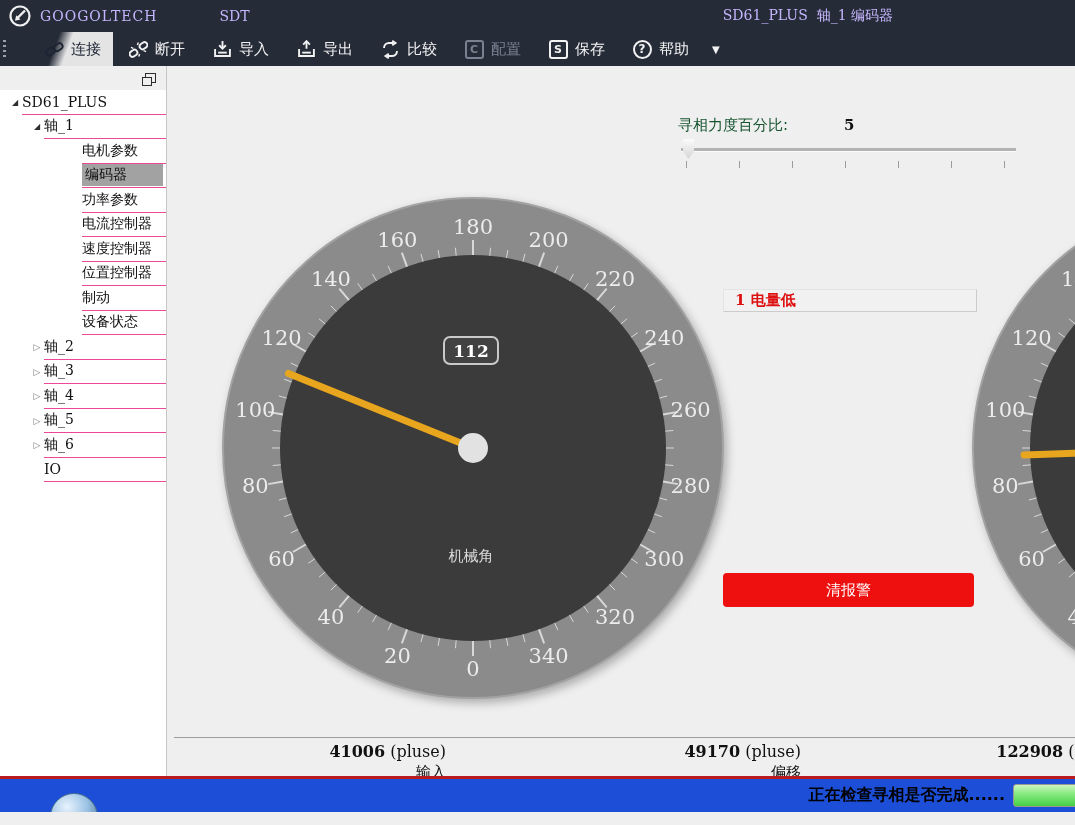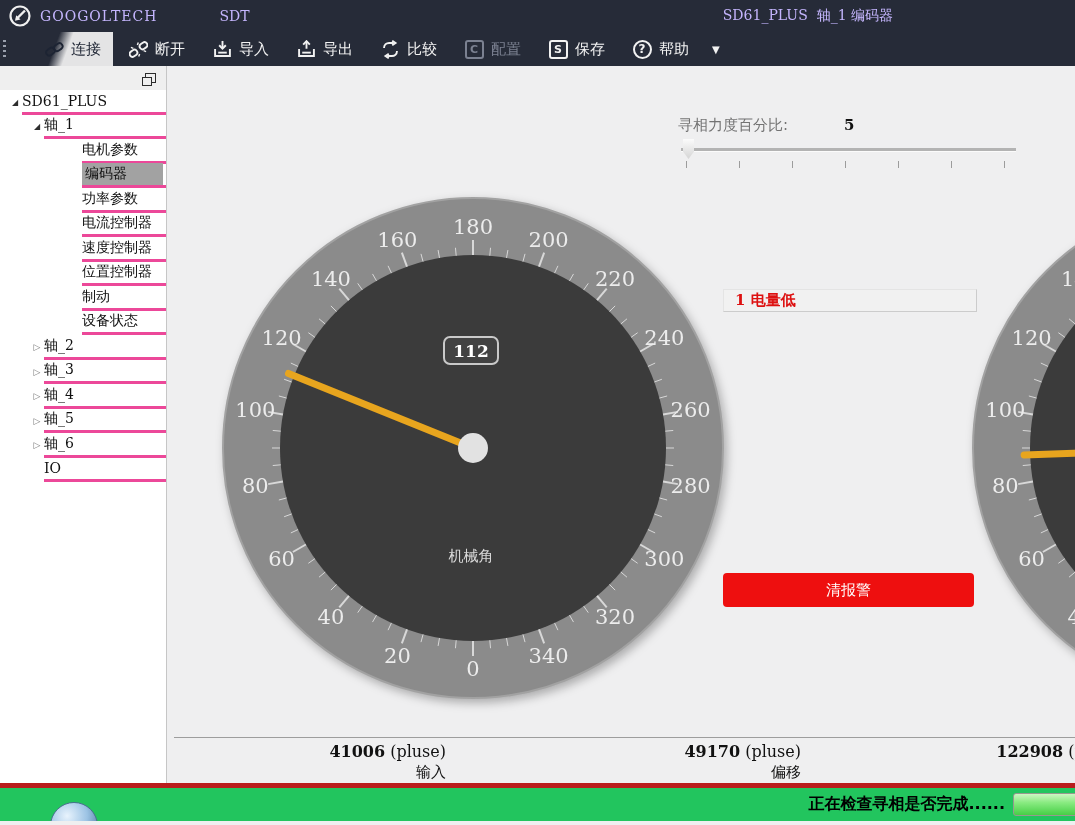--- a/index.html
+++ b/index.html
@@ -27,28 +27,28 @@
   
   .sidebar{position:absolute;left:0;top:66px;width:167px;bottom:33px;background:#ffffff;border-right:1px solid #c6c6c6;box-sizing:border-box;}
   .sidebar-head{height:24px;background:#efefef;display:flex;align-items:center;justify-content:flex-end;padding-right:10px;}
   .float-icon{position:relative;width:9px;height:8px;border:1px solid #2c2c2c;background:#efefef;}
   .float-icon::before{content:"";position:absolute;left:-4px;top:3px;width:8px;height:7px;border:1px solid #2c2c2c;background:#efefef;}
   .trow{display:flex;align-items:stretch;height:24.5px;box-sizing:border-box;font-size:14px;color:#101010;cursor:pointer;
         font-family:"DejaVu Serif","Liberation Serif",serif;}
   .trow .tw{flex:none;width:14px;display:flex;align-items:center;justify-content:center;}
   .tw.exp{font-size:8px;color:#2e2e2e;}
   .tw.col{font-size:9px;color:#7a7a7a;}
-  .trow .lbl{flex:1;display:flex;align-items:center;border-bottom:3px solid #ec4899;min-width:0;}
+  .trow .lbl{flex:1;display:flex;align-items:center;border-bottom:1px solid #ec4899;min-width:0;}
   .trow.d0{padding-left:8px;}
   .trow.d1{padding-left:30px;}
   .trow.d2{padding-left:68px;}
   .trow.selected .lbl-text{background:#a2a2a2;padding:2px 36px 2px 3px;}
   
   .main{position:absolute;left:168px;top:66px;right:0;bottom:33px;overflow:hidden;background:#efeff0;}
-  .slider-label{position:absolute;left:510px;top:50px;font-size:15px;color:#737373;}
+  .slider-label{position:absolute;left:510px;top:50px;font-size:15px;color:#14532d;}
   .slider-value{position:absolute;left:676px;top:50px;font-size:15px;font-weight:bold;color:#111;font-family:"DejaVu Serif","Liberation Serif",serif;}
   .slider-track{position:absolute;left:513px;top:82px;width:335px;height:3px;background:#b3b3b3;border-bottom:1px solid #fbfbfb;cursor:pointer;}
   .slider-thumb{position:absolute;left:515px;top:73px;width:11px;height:20px;cursor:pointer;
        background:linear-gradient(#fbfbfb,#d5d5d5);outline:1px solid #878787;
        clip-path:polygon(0 0,100% 0,100% 62%,50% 100%,0 62%);}
   .slider-ticks{position:absolute;left:518px;top:95px;width:332px;height:7px;
        background:repeating-linear-gradient(90deg,#9c9c9c 0 1px,transparent 1px 53px);}
   .alarm-list{position:absolute;left:555px;top:223px;width:254px;}
   .alarm-row{height:23px;box-sizing:border-box;border:1px solid #e4e4e4;border-right-color:#cccccc;border-bottom-color:#cccccc;
        background:#f1f1f1;display:flex;align-items:center;padding-left:11px;
@@ -57,21 +57,21 @@
        color:#ffffff;font-size:15px;cursor:pointer;font-family:inherit;}
   .gauge{position:absolute;width:520px;height:520px;filter:drop-shadow(3px 4px 5px rgba(0,0,0,0.28));}
   #gauge1{left:45px;top:122px;}
   #gauge2{left:795px;top:122px;}
   .sep{position:absolute;left:6px;right:0;top:671px;height:1px;background:#9d9d9d;}
   .readout{position:absolute;top:676px;width:220px;text-align:right;color:#111;}
   .readout .val{font-family:"DejaVu Serif","Liberation Serif",serif;font-size:16px;}
   .readout .val b{font-weight:bold;}
   .readout .lab{margin-top:2px;font-size:15px;}
   
-  .statusbar{position:absolute;left:0;bottom:4px;right:0;height:33px;background:#22c55e;border-top:5px solid #b91c1c;overflow:hidden;}
+  .statusbar{position:absolute;left:0;bottom:13px;right:0;height:33px;background:#1d4ed8;border-top:3px solid #b91c1c;overflow:hidden;}
   .sphere{position:absolute;left:50px;top:14px;width:46px;height:46px;border-radius:50%;border:1px solid #49708f;
        background:radial-gradient(circle at 35% 28%,#e8f3fd,#9cc3e4 45%,#5d88ad 75%,#3a5d80);}
   .status-msg{position:absolute;right:70px;top:6px;font-weight:bold;font-size:16px;color:#000;}
   .progress{position:absolute;left:1013px;top:5px;width:72px;height:21px;border-radius:3px;border:1px solid #98988f;
        background:linear-gradient(#ccf6c2,#8aeb82 40%,#46cf46);}
 </style>
 </head>
 <body>
 
 <div class="app">

